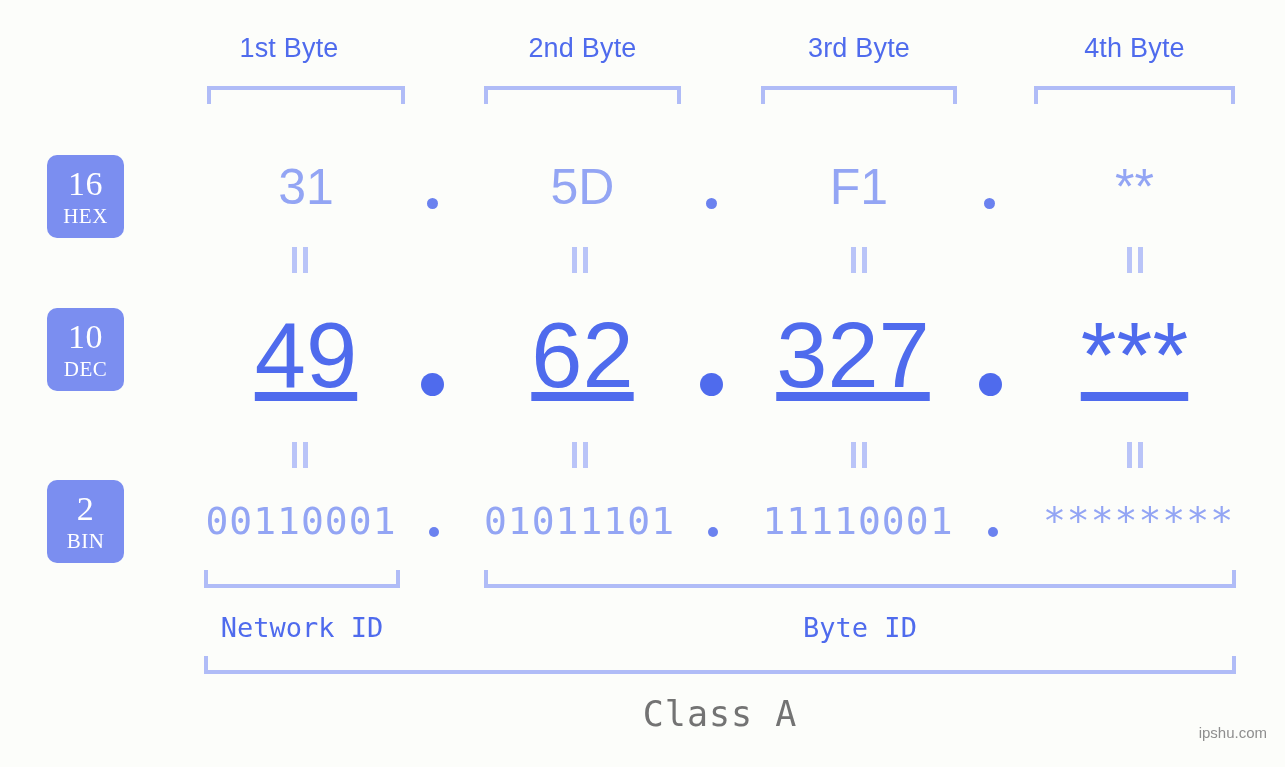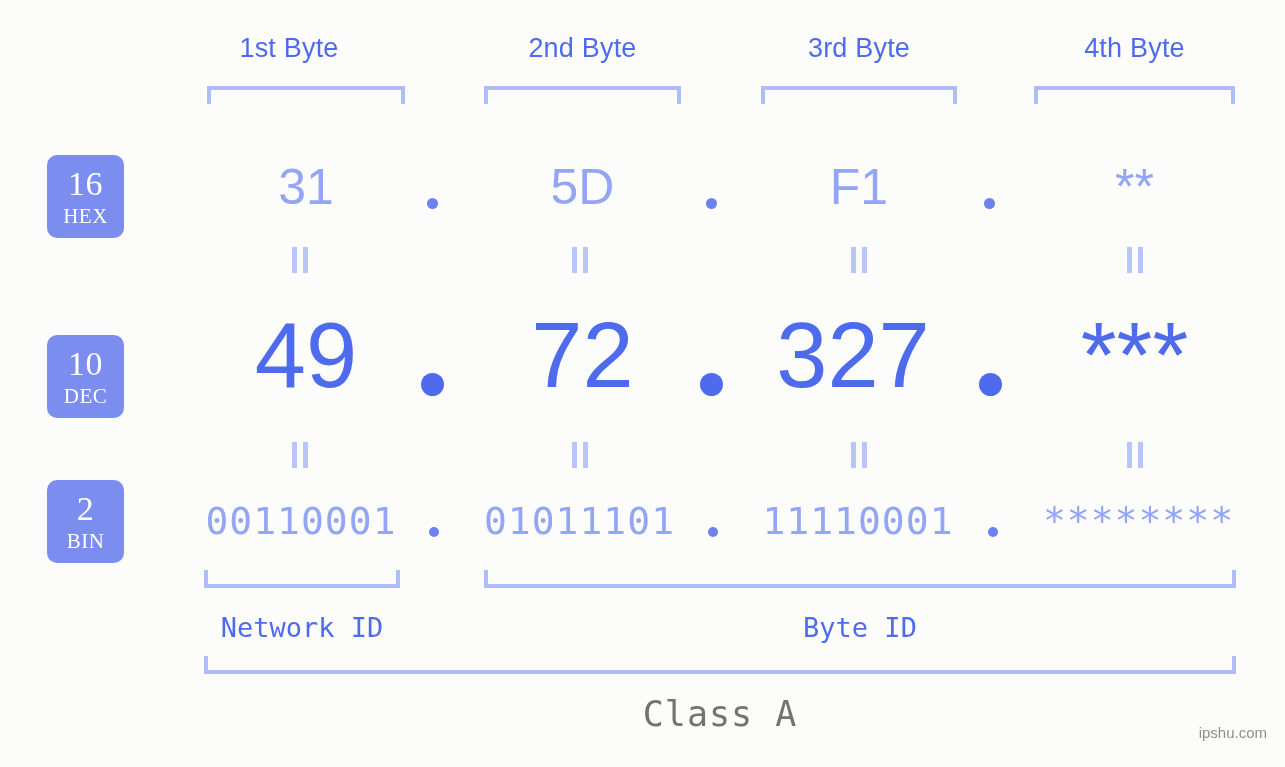--- a/index.html
+++ b/index.html
@@ -86,20 +86,21 @@
     top: 155px;
     height: 64px;
     line-height: 64px;
   }
   .row-dec .cell {
     font-size: 92px;
     color: #4f6bed;
     top: 300px;
     height: 110px;
     line-height: 110px;
+    text-decoration: underline;
   }
   .row-bin .cell {
     font-size: 38px;
     color: #93a5f4;
     top: 495px;
     height: 52px;
     line-height: 52px;
     font-family: "DejaVu Sans Mono", monospace;
     letter-spacing: 1px;
   }
@@ -180,21 +181,21 @@
     <div class="bracket-top" style="left:207px;width:198px;"></div>
     <div class="bracket-top" style="left:484px;width:197px;"></div>
     <div class="bracket-top" style="left:761px;width:196px;"></div>
     <div class="bracket-top" style="left:1034px;width:201px;"></div>
   </div>
 
   <div class="badge" style="top:155px;">
     <span class="num">16</span>
     <span class="nm">HEX</span>
   </div>
-  <div class="badge" style="top:335px;justify-content:center;">
+  <div class="badge" style="top:308px;justify-content:center;">
     <span class="num">10</span>
     <span class="nm">DEC</span>
   </div>
   <div class="badge" style="top:480px;">
     <span class="num">2</span>
     <span class="nm">BIN</span>
   </div>
 
   <div class="row-hex">
     <div class="cell" style="left:207px;width:198px;">31</div>
@@ -221,21 +222,21 @@
         <i></i>
       </span>
     <span class="eqmark" style="left:1127px;top:247px;">
         <i></i>
         <i></i>
       </span>
   </div>
 
   <div class="row-dec">
     <div class="cell" style="left:207px;width:198px;">49</div>
-    <div class="cell" style="left:484px;width:197px;">72</div>
+    <div class="cell" style="left:484px;width:197px;">62</div>
     <div class="cell" style="left:755px;width:196px;">327</div>
     <div class="cell" style="left:1034px;width:201px;">***</div>
 
     <span class="dot dot-dec" style="left:421px;"></span>
     <span class="dot dot-dec" style="left:700px;"></span>
     <span class="dot dot-dec" style="left:979px;"></span>
   </div>
 
   <div>
     <span class="eqmark" style="left:292px;top:442px;">

